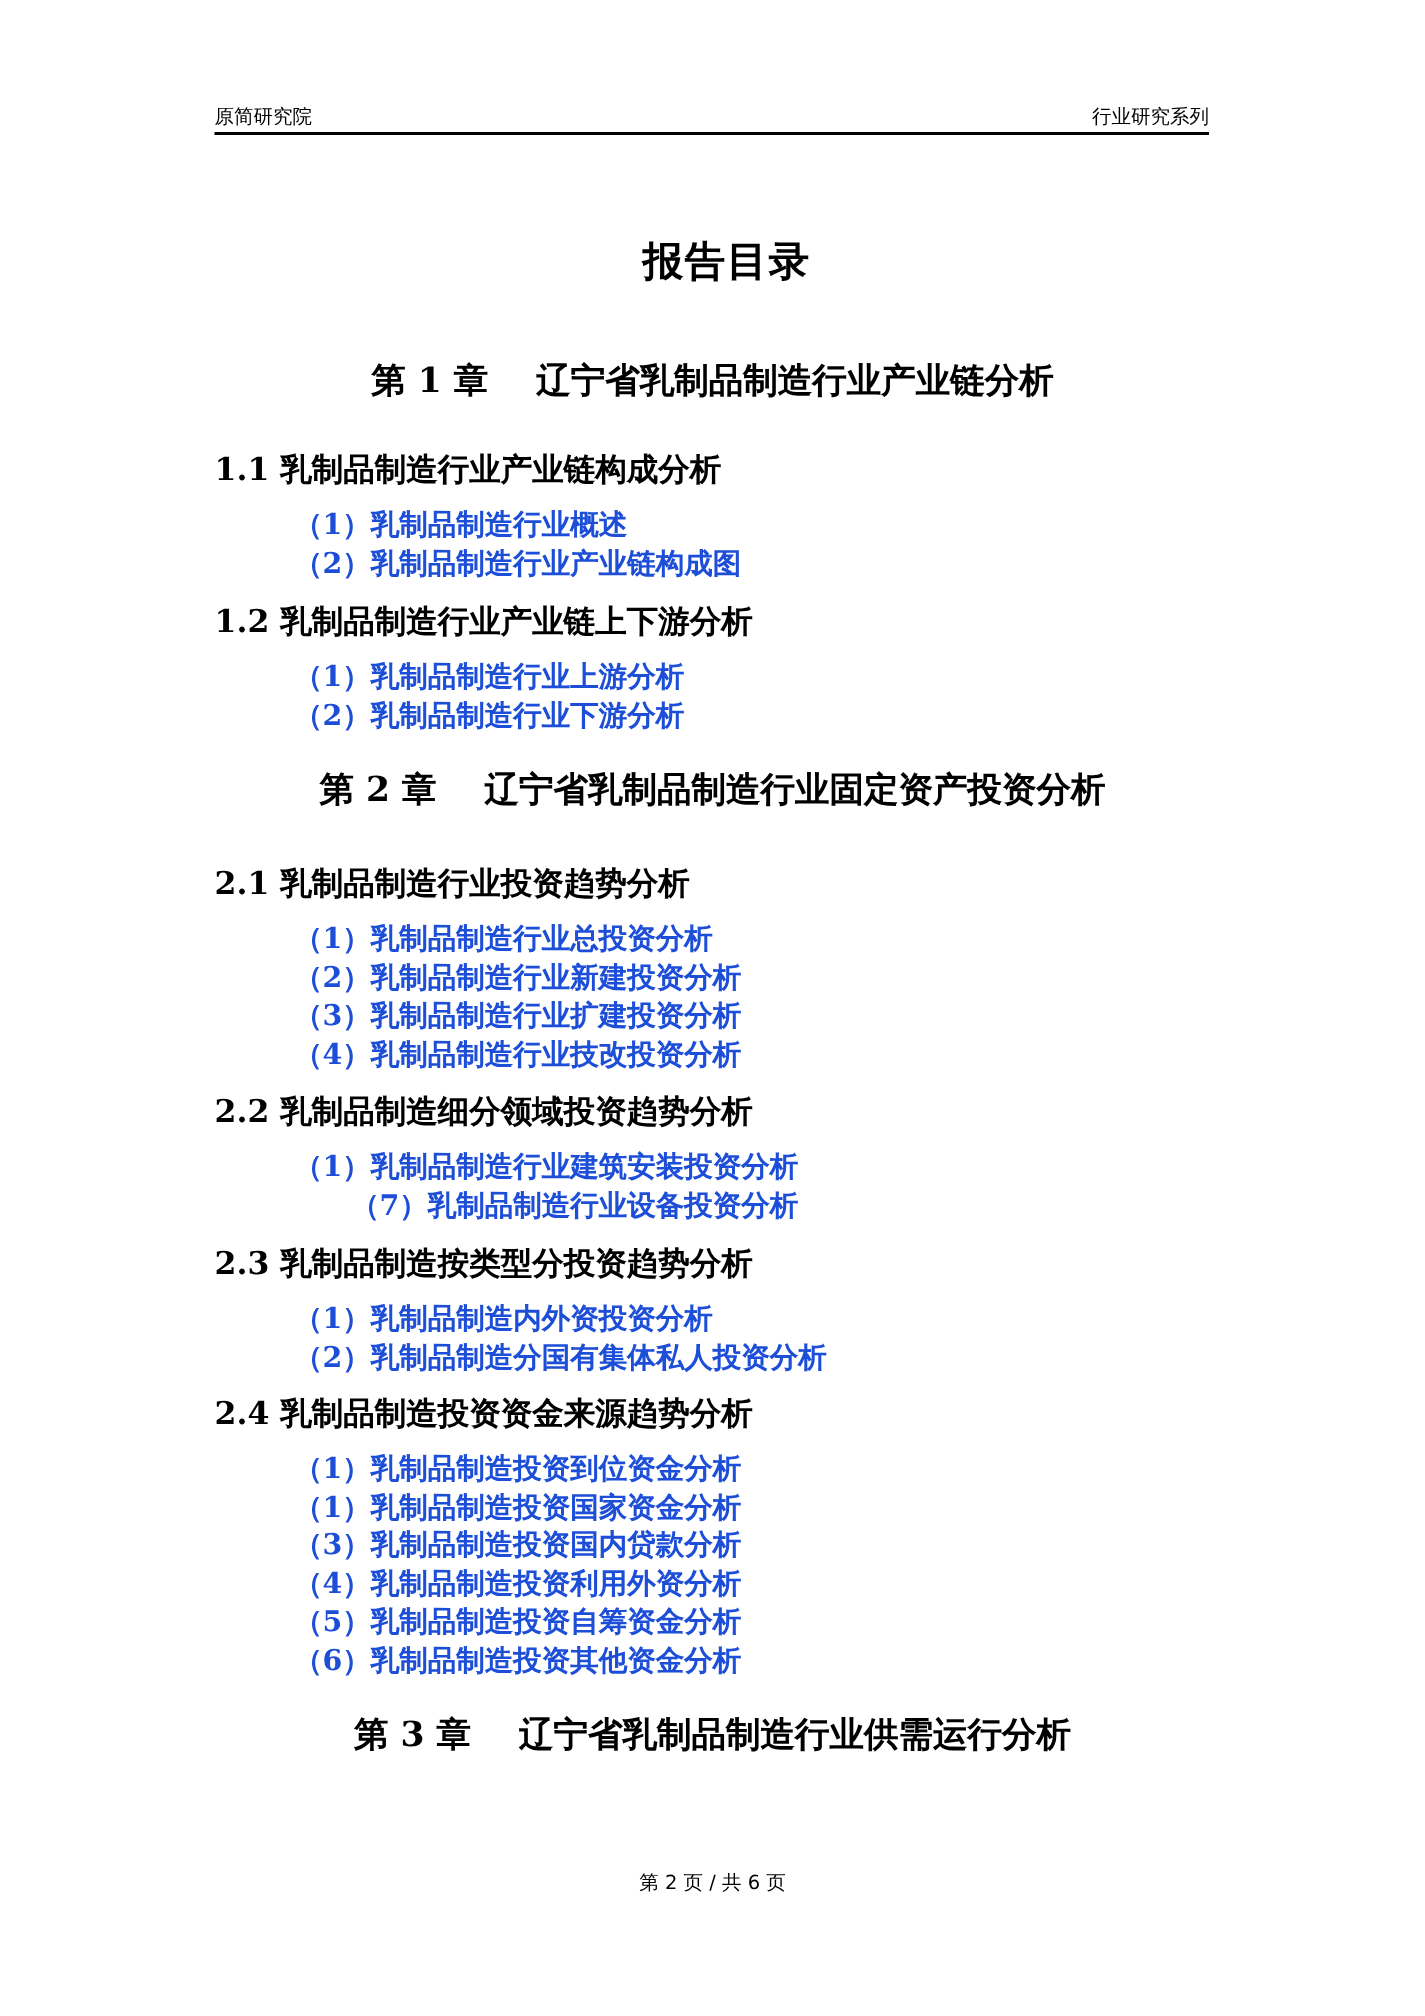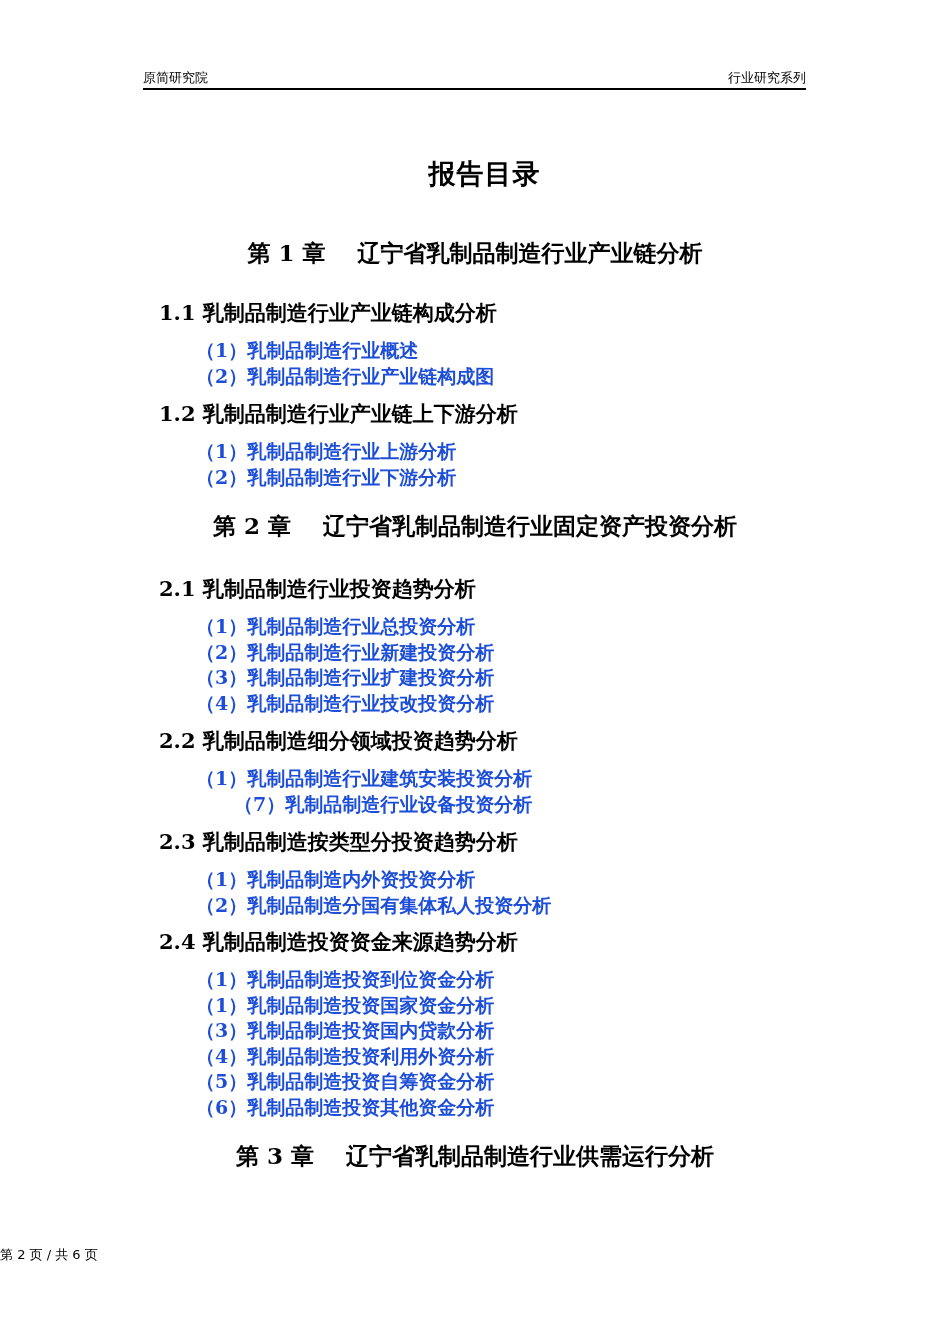--- a/index.html
+++ b/index.html
@@ -7,24 +7,24 @@
          font-family: "DejaVu Serif", "Liberation Serif", serif; color: #000; }
   .header { position: absolute; left: 143px; right: 144px; top: 68px; height: 20px;
             border-bottom: 2px solid #000;
             font-family: "DejaVu Sans", "Liberation Sans", sans-serif; font-size: 13px; }
   .header .left { position: absolute; left: 0; top: 1px; }
   .header .right { position: absolute; right: 0; top: 1px; }
   .title { position: absolute; left: 0; right: 0; top: 156px; text-align: center;
            font-size: 27px; font-weight: bold; letter-spacing: 1px; padding-left: 19px; }
   .chapter { position: absolute; left: 0; right: 0; text-align: center;
              font-size: 23px; font-weight: bold; white-space: pre; }
-  .section { position: absolute; left: 159px; font-size: 21px; font-weight: bold; white-space: pre; }
+  .section { position: absolute; left: 143px; font-size: 21px; font-weight: bold; white-space: pre; }
   .items { position: absolute; left: 196px; font-size: 19px; line-height: 25.5px; color: #1d4ed8; font-weight: bold; }
   .item { white-space: pre; }
-  .footer { position: absolute; left: 0; right: 0; top: 1246px; 
+  .footer { position: absolute; left: 0; right: 0; top: 1246px; text-align: center;
             font-family: "DejaVu Sans", "Liberation Sans", sans-serif; font-size: 13px; }
 </style>
 </head>
 <body>
 
 <div class="header">
   <span class="left">原简研究院</span>
   <span class="right">行业研究系列</span>
 </div>
 

